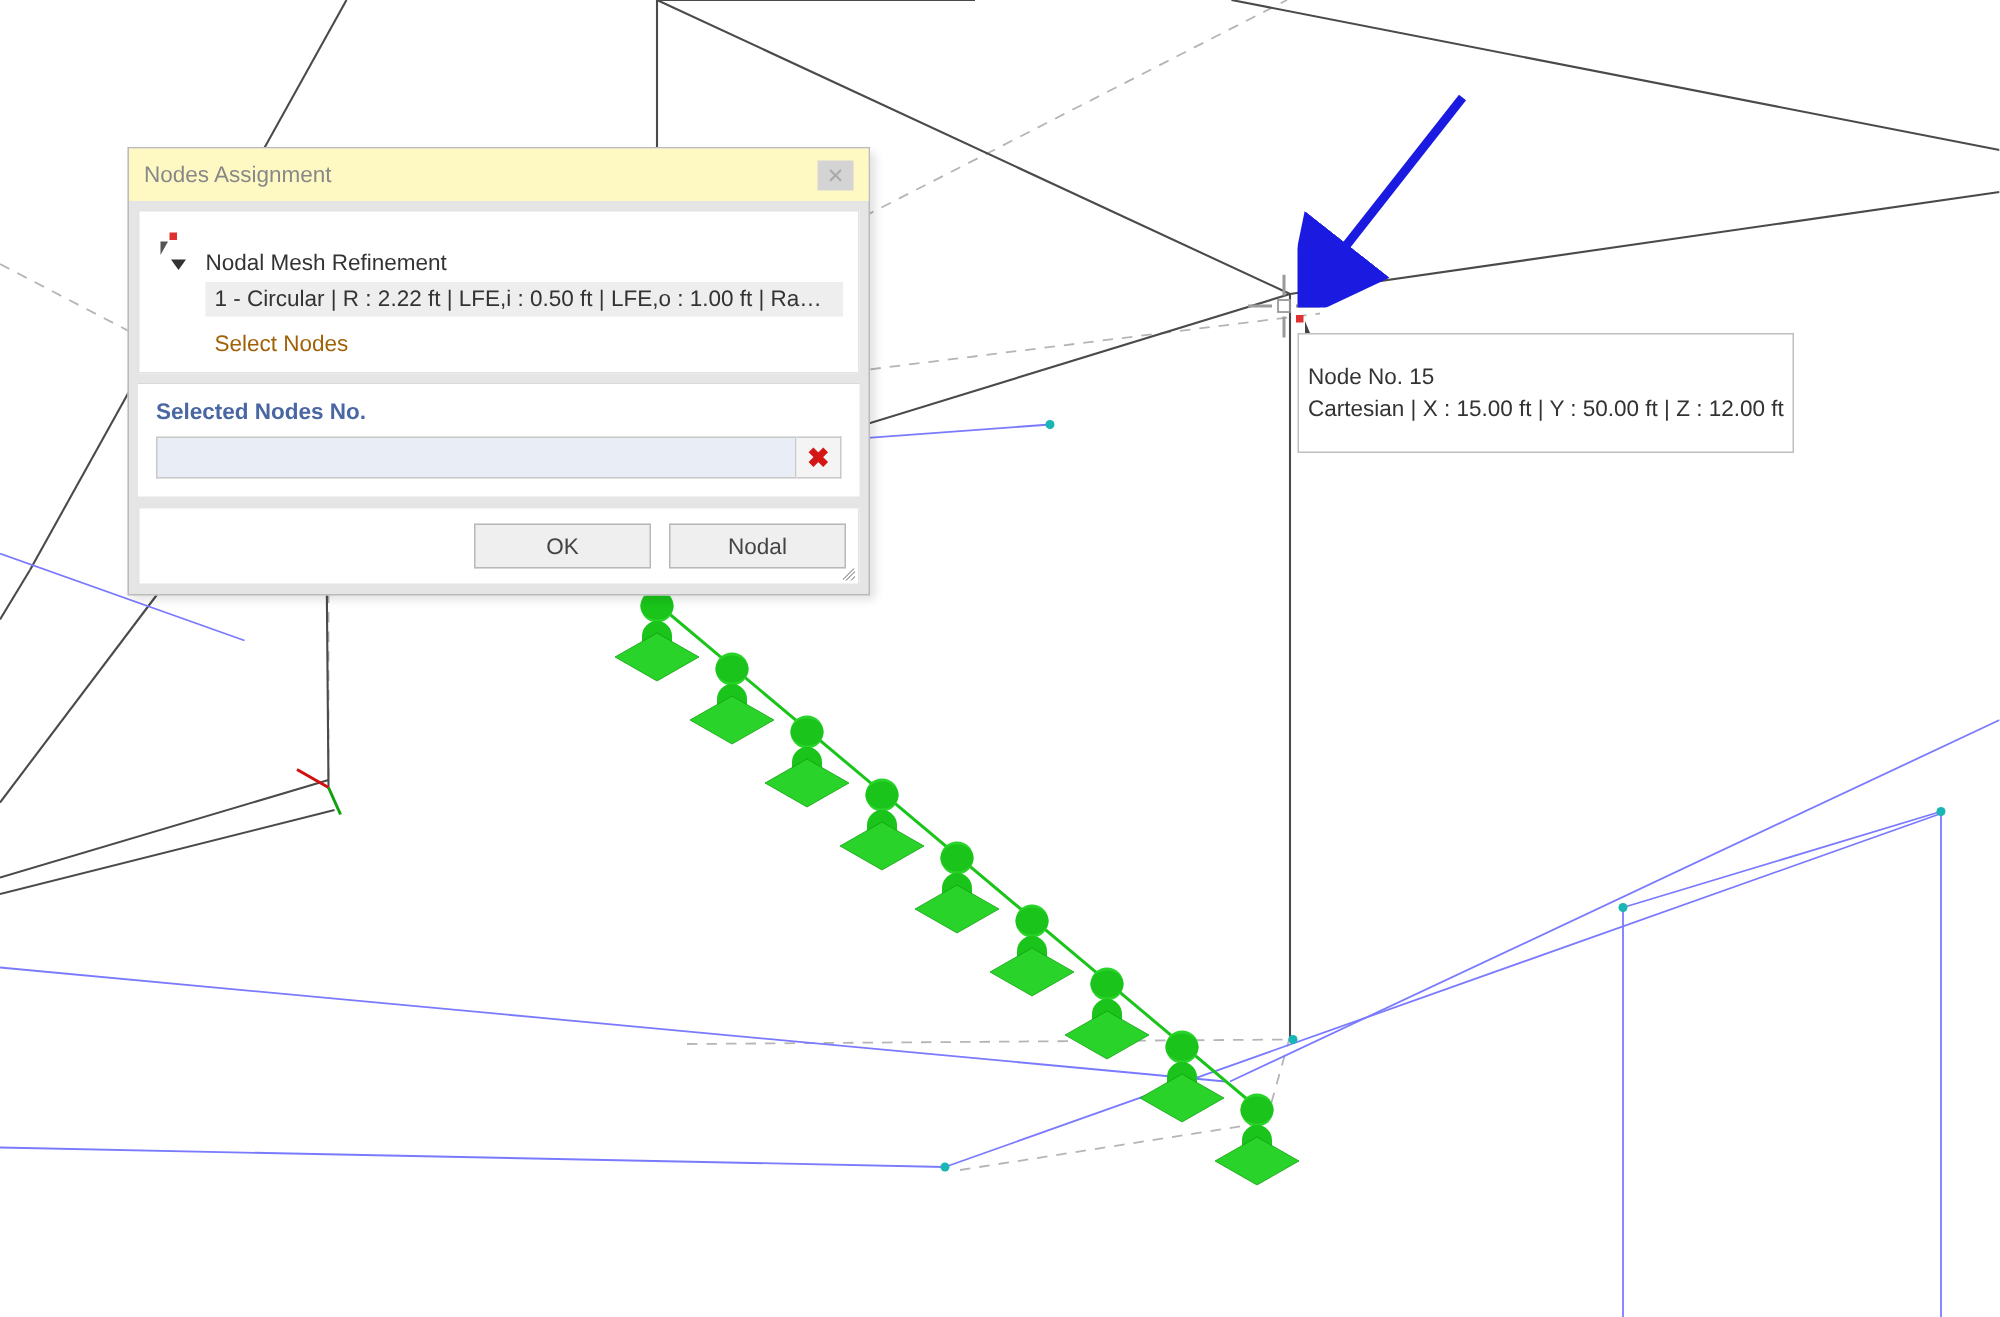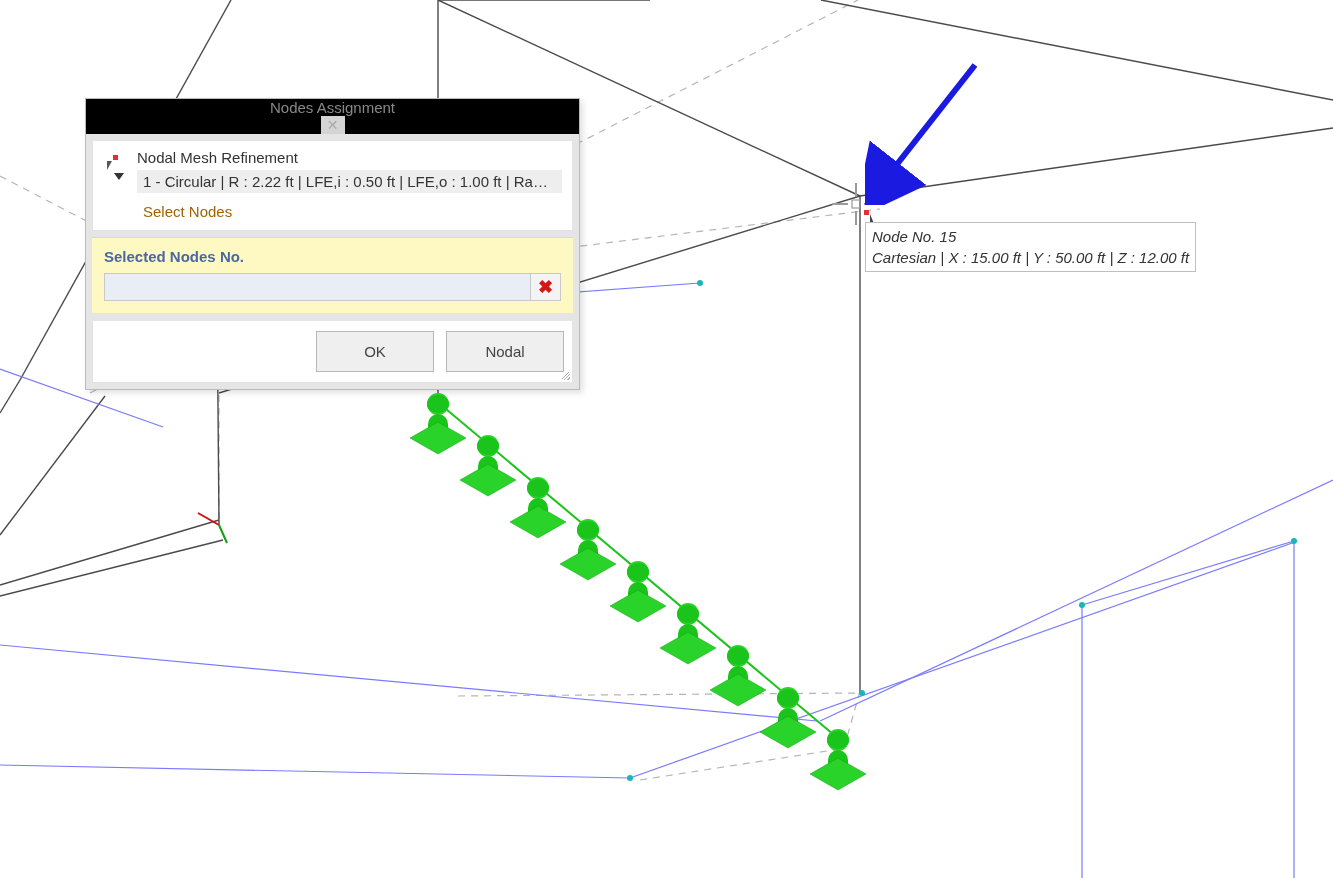--- a/index.html
+++ b/index.html
@@ -29,24 +29,23 @@
       width: 495px;
       background: #e5e5e5;
       border: 1px solid #bbbbbb;
       box-shadow: 3px 3px 6px rgba(0,0,0,0.12);
     }
     .dialog-titlebar {
       height: 35px;
       display: flex;
       align-items: center;
       padding: 0 10px;
-      background: #000000;
+      background: #fef9c3;
       font-size: 15px;
       color: #888;
-      flex-direction: column;
     }
     .dialog-titlebar .title {
       flex: 1;
     }
     .dialog-close {
       width: 24px;
       height: 20px;
       background: #d4d4d4;
       color: #aaa;
       display: flex;
@@ -98,20 +97,21 @@
       top: 18px;
       width: 0;
       height: 0;
       border-left: 5px solid transparent;
       border-right: 5px solid transparent;
       border-top: 7px solid #333;
     }
     .refine-texts {
       flex: 1;
       min-width: 0;
+      margin-top: 18px;
     }
     .refine-title {
       font-size: 15px;
       color: #333;
       padding-bottom: 4px;
     }
     .refine-option {
       background: #eeeeee;
       padding: 3px 6px;
       font-size: 15px;
@@ -119,21 +119,21 @@
       white-space: nowrap;
       overflow: hidden;
       text-overflow: ellipsis;
     }
     .select-nodes {
       padding: 8px 10px 10px 50px;
       font-size: 15px;
       color: #a16207;
     }
     .selected-section {
-      background: #fef9c3;
+      background: #ffffff;
       margin: 0 6px 8px 6px;
       padding: 10px 12px 12px 12px;
       border-top: 1px solid #d9d9d9;
     }
     .selected-label {
       color: #4a67a3;
       font-size: 15px;
       font-weight: 600;
       margin-bottom: 8px;
     }
@@ -170,21 +170,21 @@
       padding: 10px 8px 10px 8px;
       display: flex;
       justify-content: flex-end;
       gap: 12px;
       border: 1px solid #e3e3e3;
       border-top: none;
       position: relative;
     }
     .dlg-btn {
       width: 118px;
-      height: 41px;
+      height: 30px;
       background: #efefef;
       border: 1px solid #b8b8b8;
       font-size: 15px;
       color: #444;
       cursor: pointer;
     }
     .resize-grip {
       position: absolute;
       right: 2px;
       bottom: 2px;
@@ -199,26 +199,25 @@
       background:
         linear-gradient(135deg, transparent 0 40%, #b0b0b0 40% 48%, transparent 48% 60%, #b0b0b0 60% 68%, transparent 68% 80%, #b0b0b0 80% 88%, transparent 88%);
     }
     
     .node-tooltip {
       position: absolute;
       left: 865px;
       top: 222px;
       background: #ffffff;
       border: 1px solid #bfbfbf;
-      padding: 3px 6px;
+      padding: 18px 6px;
       font-size: 15px;
       color: #333;
       line-height: 1.4;
       white-space: nowrap;
-      font-style: italic;
     }
     
     .annot-arrow {
       position: absolute;
       left: 865px;
       top: 55px;
       width: 150px;
       height: 150px;
       pointer-events: none;
     }

